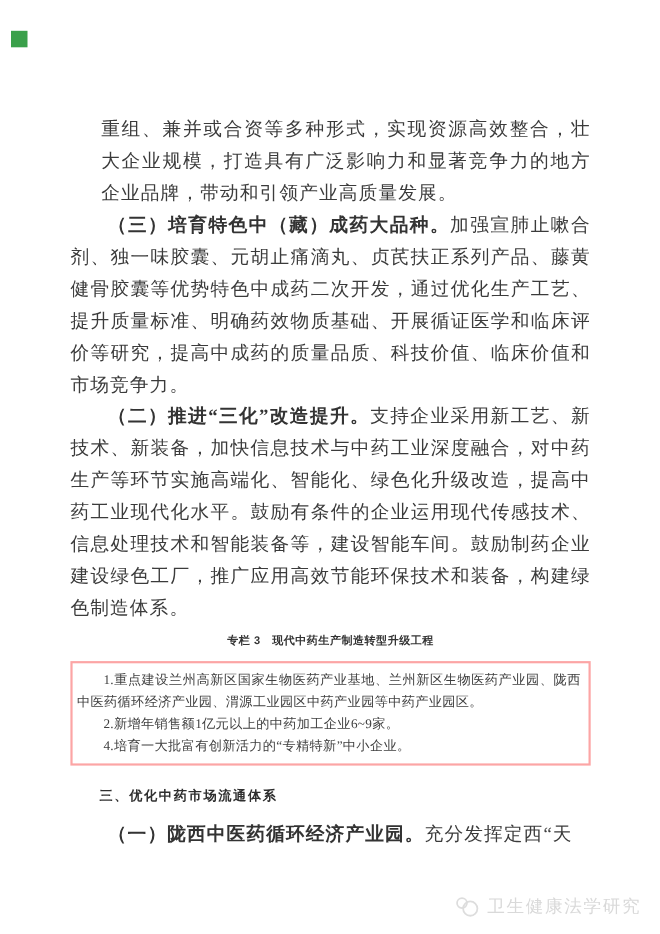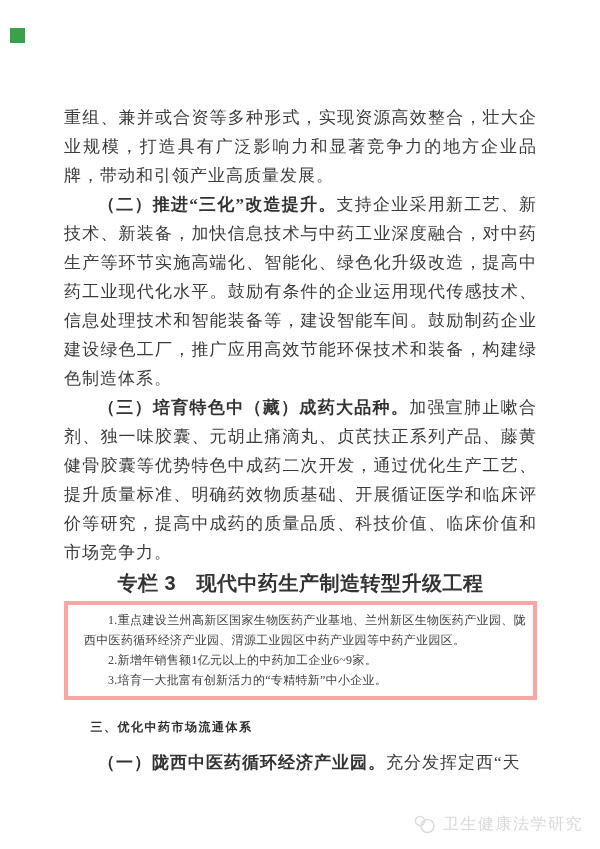--- a/index.html
+++ b/index.html
@@ -23,34 +23,34 @@
     position: absolute; left: 64px; top: 103px; width: 473px;
     color: #3b3b3b;
   }
   .para {
     font-size: 17px; line-height: 29px;
     text-align: justify;
     letter-spacing: 1px;
     margin: 0;
     text-indent: 2em;
   }
-  .para.flush { text-indent: 0; }
+  .para.flush { text-indent: 0; margin-left: 28px; }
   .para b { font-weight: bold; color: #333333; }
   .box-title {
     font-family: "Liberation Sans", sans-serif;
     font-weight: bold;
-    font-size: 20px; line-height: 22px;
+    font-size: 10px; line-height: 22px;
     color: #333333;
     text-align: center;
     margin: 5px 0 7px 0;
     letter-spacing: 0.5px;
   }
   .column-box {
-    border: 4px solid #fca5a5;
-    padding: 5px 7px 6px 16px;
+    border: 2px solid #fca5a5;
+    padding: 5px 7px 6px 4px;
     background: #ffffff;
   }
   .box-item {
     font-size: 12px; line-height: 20px;
     text-align: justify;
     text-indent: 2em;
     margin: 0;
     color: #404040;
     letter-spacing: 0.3px;
   }
@@ -78,30 +78,30 @@
 <body>
 
 <div class="page">
 
   <div class="green-square"></div>
 
   <div class="content">
 
     <p class="para flush">重组、兼并或合资等多种形式，实现资源高效整合，壮大企业规模，打造具有广泛影响力和显著竞争力的地方企业品牌，带动和引领产业高质量发展。</p>
 
+    <p class="para"><b>（三）培育特色中（藏）成药大品种。</b><span>加强宣肺止嗽合剂、独一味胶囊、元胡止痛滴丸、贞芪扶正系列产品、藤黄健骨胶囊等优势特色中成药二次开发，通过优化生产工艺、提升质量标准、明确药效物质基础、开展循证医学和临床评价等研究，提高中成药的质量品质、科技价值、临床价值和市场竞争力。</span></p>
+
     <p class="para"><b>（二）推进“三化”改造提升。</b><span>支持企业采用新工艺、新技术、新装备，加快信息技术与中药工业深度融合，对中药生产等环节实施高端化、智能化、绿色化升级改造，提高中药工业现代化水平。鼓励有条件的企业运用现代传感技术、信息处理技术和智能装备等，建设智能车间。鼓励制药企业建设绿色工厂，推广应用高效节能环保技术和装备，构建绿色制造体系。</span></p>
-
-    <p class="para"><b>（三）培育特色中（藏）成药大品种。</b><span>加强宣肺止嗽合剂、独一味胶囊、元胡止痛滴丸、贞芪扶正系列产品、藤黄健骨胶囊等优势特色中成药二次开发，通过优化生产工艺、提升质量标准、明确药效物质基础、开展循证医学和临床评价等研究，提高中成药的质量品质、科技价值、临床价值和市场竞争力。</span></p>
 
     <div class="box-title">专栏 3　现代中药生产制造转型升级工程</div>
 
     <div class="column-box">
       <p class="box-item">1.重点建设兰州高新区国家生物医药产业基地、兰州新区生物医药产业园、陇西中医药循环经济产业园、渭源工业园区中药产业园等中药产业园区。</p>
       <p class="box-item">2.新增年销售额1亿元以上的中药加工企业6~9家。</p>
-      <p class="box-item">3.培育一大批富有创新活力的“专精特新”中小企业。</p>
+      <p class="box-item">4.培育一大批富有创新活力的“专精特新”中小企业。</p>
     </div>
 
     <div class="section-heading">三、优化中药市场流通体系</div>
 
     <p class="para"><b>（一）陇西中医药循环经济产业园。</b><span>充分发挥定西“天</span></p>
 
   </div>
 
   <div class="watermark">
     <span class="wm-icon">

